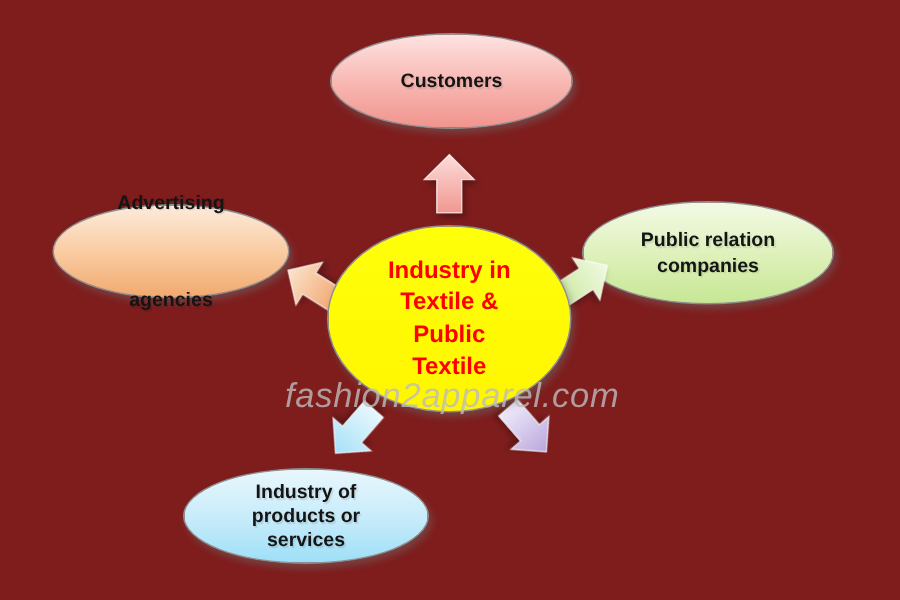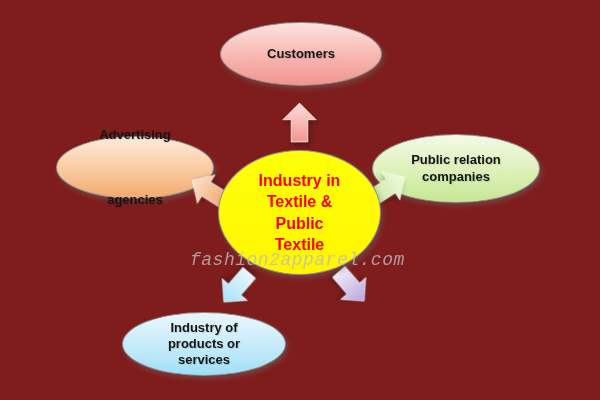--- a/index.html
+++ b/index.html
@@ -9,40 +9,40 @@
   }
   .ellipse{
     position:absolute;border-radius:50%;border:1px solid #8f8f8f;
     box-shadow:2px 3px 5px rgba(110,110,110,0.45);
     display:flex;flex-direction:column;align-items:center;justify-content:center;
     text-align:center;font-weight:bold;font-size:13px;line-height:1.25;color:#141414;
     text-shadow:1px 1px 1px rgba(0,0,0,0.12);
   }
   .node-customers{left:220px;top:22px;width:160px;height:62px;
     background:linear-gradient(180deg,#fde3e1 0%,#f8b5b0 55%,#f1948e 100%);}
-  .node-advertising{left:56px;top:136px;width:156px;height:61px;
+  .node-advertising{left:35px;top:136px;width:156px;height:61px;
     background:linear-gradient(180deg,#fdebdb 0%,#f9c99e 55%,#f2a96e 100%);gap:48px;}
-  .node-public{left:372px;top:134px;width:166px;height:67px;
+  .node-public{left:388px;top:134px;width:166px;height:67px;
     background:linear-gradient(180deg,#f3fae6 0%,#ddf0b8 55%,#c6e794 100%);}
   .node-suppliers{left:122px;top:312px;width:162px;height:62px;
     background:linear-gradient(180deg,#e9f7fd 0%,#c5ebfa 55%,#9edff7 100%);}
   .node-sales{left:311px;top:312px;width:163px;height:64px;
     background:linear-gradient(180deg,#efeafa 0%,#d7c9ee 55%,#bcaade 100%);}
   .node-center{left:218px;top:150px;width:161px;height:123px;z-index:2;
     background:linear-gradient(180deg,#ffff0a 0%,#fff600 100%);
     font-size:16px;line-height:1.32;color:#fe0000;text-shadow:none;}
   .arrow{position:absolute;z-index:1;filter:drop-shadow(2px 3px 2px rgba(0,0,0,0.28));}
   .arrow-up{left:281px;top:102px;}
   .arrow-upleft{left:190px;top:170px;transform:rotate(-58deg);}
   .arrow-upright{left:370px;top:167px;transform:rotate(57deg);}
   .arrow-downleft{left:218px;top:267px;transform:rotate(-139deg);}
   .arrow-downright{left:333px;top:266px;transform:rotate(139deg);}
   .watermark{
     position:absolute;left:190px;top:250px;width:220px;z-index:3;
-    font-family:Liberation Mono, monospace;font-style:italic;font-size:18px;
+    font-family:Liberation Sans, sans-serif;font-style:italic;font-size:23px;
     color:#bdbcbc;opacity:0.8;letter-spacing:0.5px;white-space:nowrap;
   }
 </style>
 </head>
 <body>
 
 <div id="canvas">
 
   <svg class="arrow arrow-up" width="37" height="41" viewBox="0 0 40 44">
     <defs>

